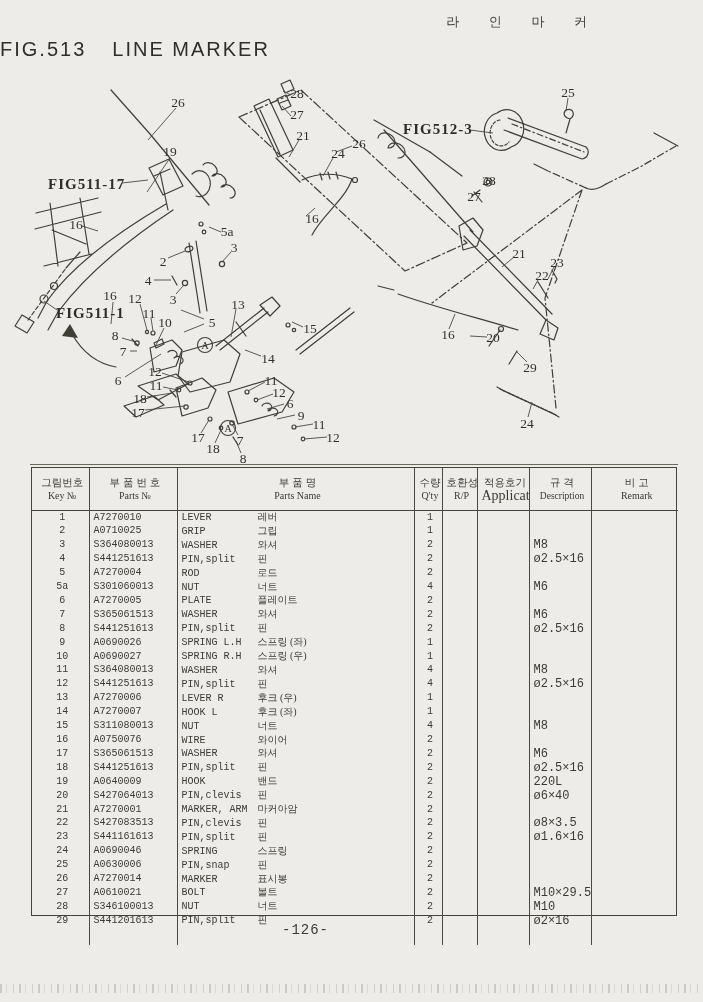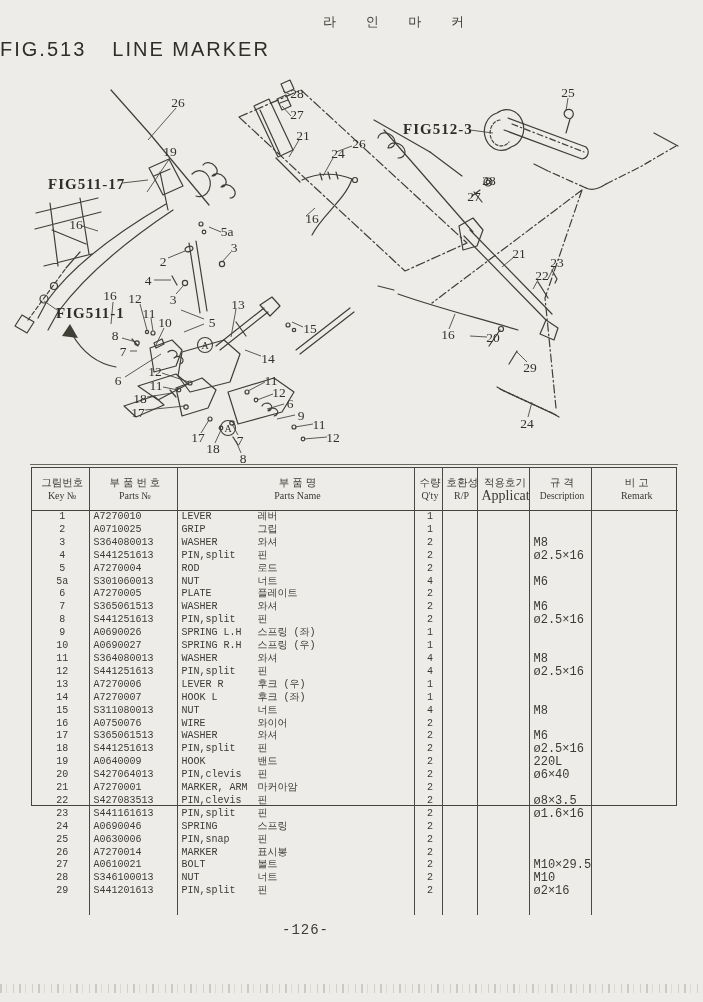--- a/index.html
+++ b/index.html
@@ -3,38 +3,38 @@
 <meta charset="utf-8">
 <style>
   html,body{margin:0;padding:0;}
   body{
     width:703px;height:1002px;position:relative;overflow:hidden;
     background:#edece8;color:#34342f;
     font-family:"Liberation Sans",sans-serif;
   }
   
   .korean-title{
-    position:absolute;top:13px;left:200px;width:400px;text-align:center;
+    position:absolute;top:13px;left:200px;width:400px;text-align:right;
     font-size:13px;letter-spacing:13px;color:#3c3c37;
   }
   .main-title{
     position:absolute;top:38px;left:0;width:703px;text-align:left;
     font-size:20px;letter-spacing:2px;color:#2f2f2a;font-weight:500;
   }
   .main-title .gap{display:inline-block;width:26px;}
   
   #diagram-svg{position:absolute;top:75px;left:0;}
   .art{stroke:#3f3f38;fill:none;stroke-width:1.2;stroke-linecap:round;stroke-linejoin:round;}
   .leader{stroke:#4a4a43;fill:none;stroke-width:0.9;}
   .callout{font-family:"Liberation Serif",serif;font-size:13.5px;fill:#32322d;}
   .figref{font-family:"Liberation Serif",serif;font-size:15px;font-weight:bold;letter-spacing:1px;fill:#2e2e29;}
   .circA{font-family:"Liberation Serif",serif;font-size:10px;fill:#32322d;}
   
   .table-wrap{
-    position:absolute;top:467px;left:31px;width:646px;height:339px;
+    position:absolute;top:467px;left:31px;width:646px;height:449px;
     border:1.8px solid #44443c;box-sizing:border-box;background:transparent;
   }
   .table-wrap::before{
     content:"";position:absolute;top:-4px;left:-2px;right:-2px;
     border-top:1px solid #6a6a60;
   }
   table.parts{border-collapse:collapse;table-layout:fixed;width:100%;}
   table.parts th,table.parts td{
     border-left:1px solid #4a4a42;padding:0 0 0 4px;overflow:hidden;white-space:nowrap;
   }
@@ -45,21 +45,21 @@
   }
   .th-ko{display:block;font-size:10.5px;line-height:13px;color:#3a3a33;}
   .th-en{display:block;font-size:10px;line-height:14px;font-family:"Liberation Serif",serif;color:#3a3a33;}
   tbody td{
     height:12.9px;font-size:10px;line-height:12.9px;
     font-family:"Liberation Mono",monospace;color:#3b3b34;
   }
   td.c0{text-align:center;padding:0;}
   td.c1{padding-left:6px;}
   td.c2 .pn-en{display:inline-block;width:76px;}
-  td.c2 .pn-ko{font-family:Liberation Mono, monospace;font-size:10px;}
+  td.c2 .pn-ko{font-family:Liberation Serif, serif;font-size:10px;}
   td.c3{text-align:center;padding:0;}
   td.c6{font-size:12px;padding-left:3px;}
   tr.filler td{height:17px;}
   
   .page-number{
     position:absolute;top:922px;left:0;width:611px;text-align:center;
     font-family:"Liberation Mono",monospace;font-size:14px;color:#3c3c36;letter-spacing:1px;
   }
   .scan-noise{
     position:absolute;top:984px;left:0;width:703px;height:9px;opacity:.55;

